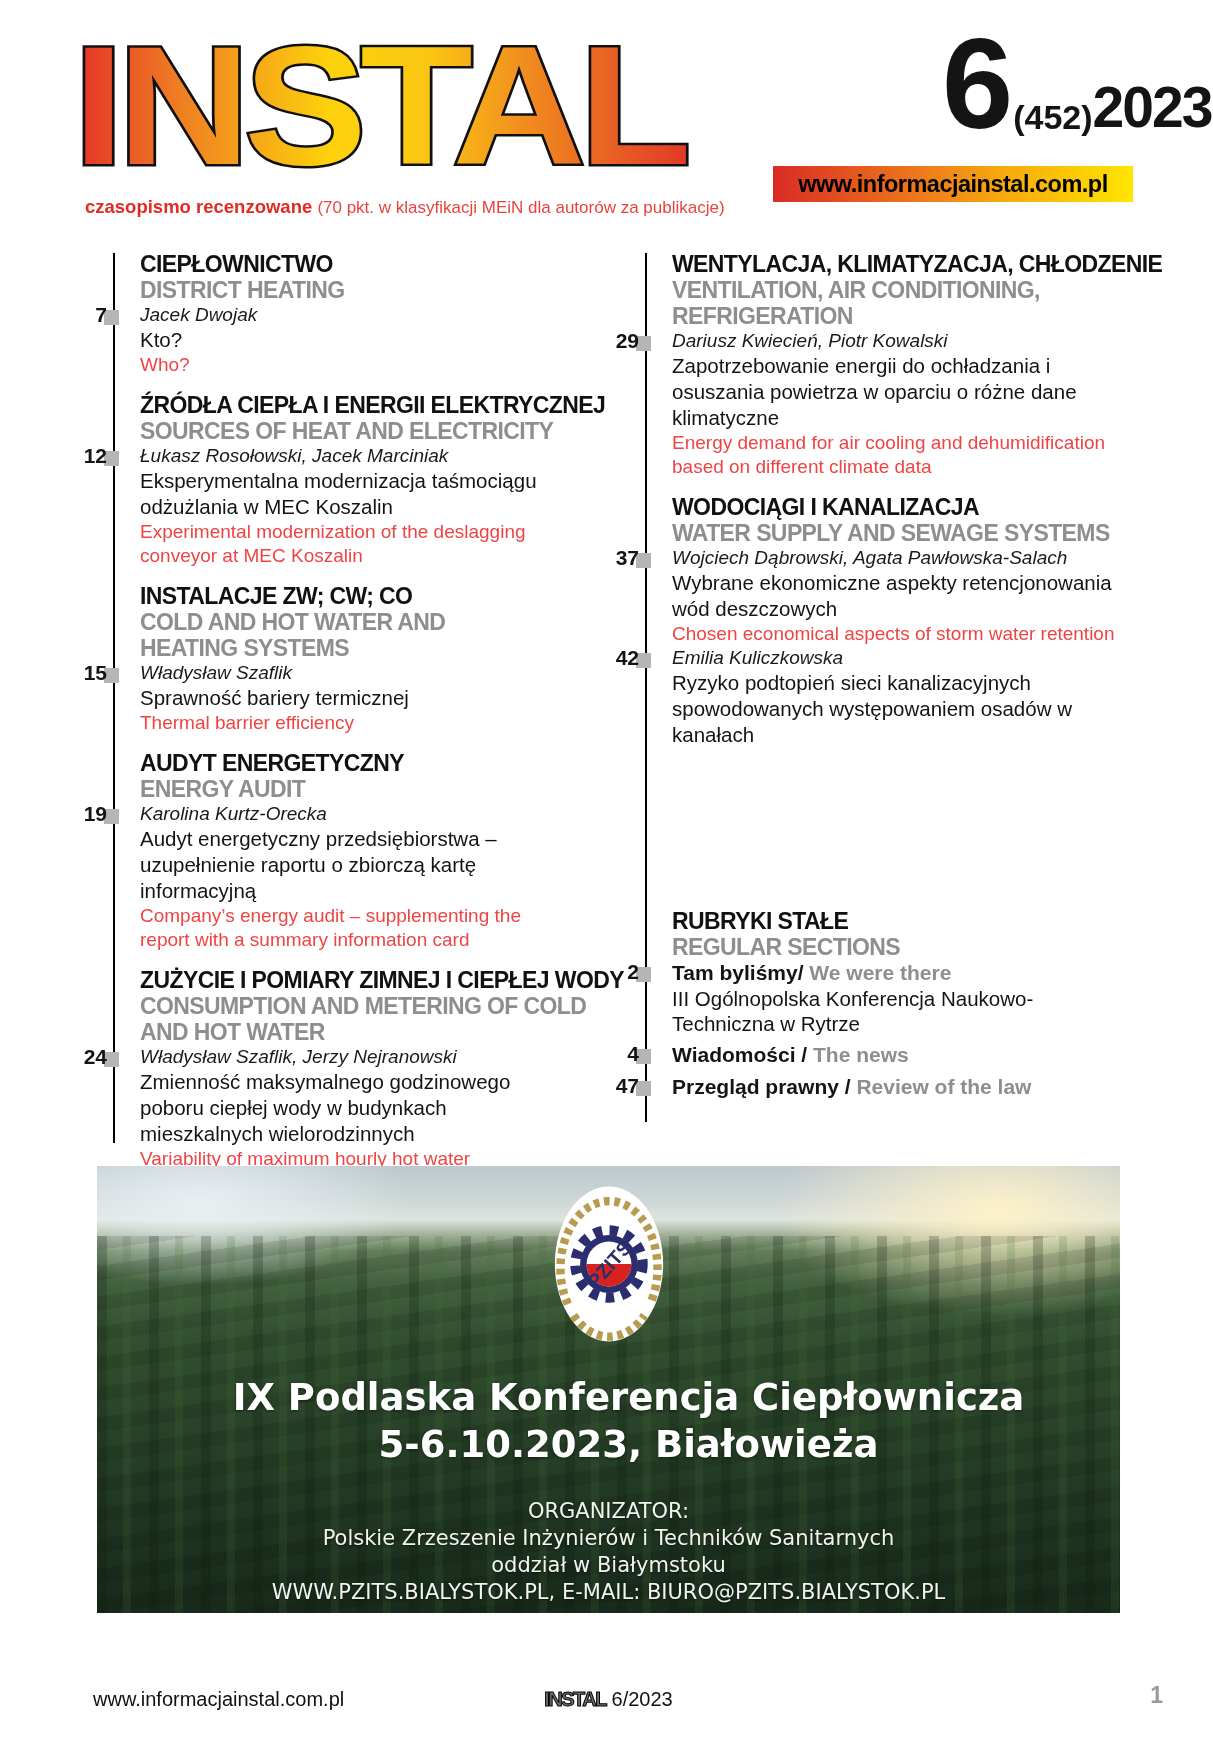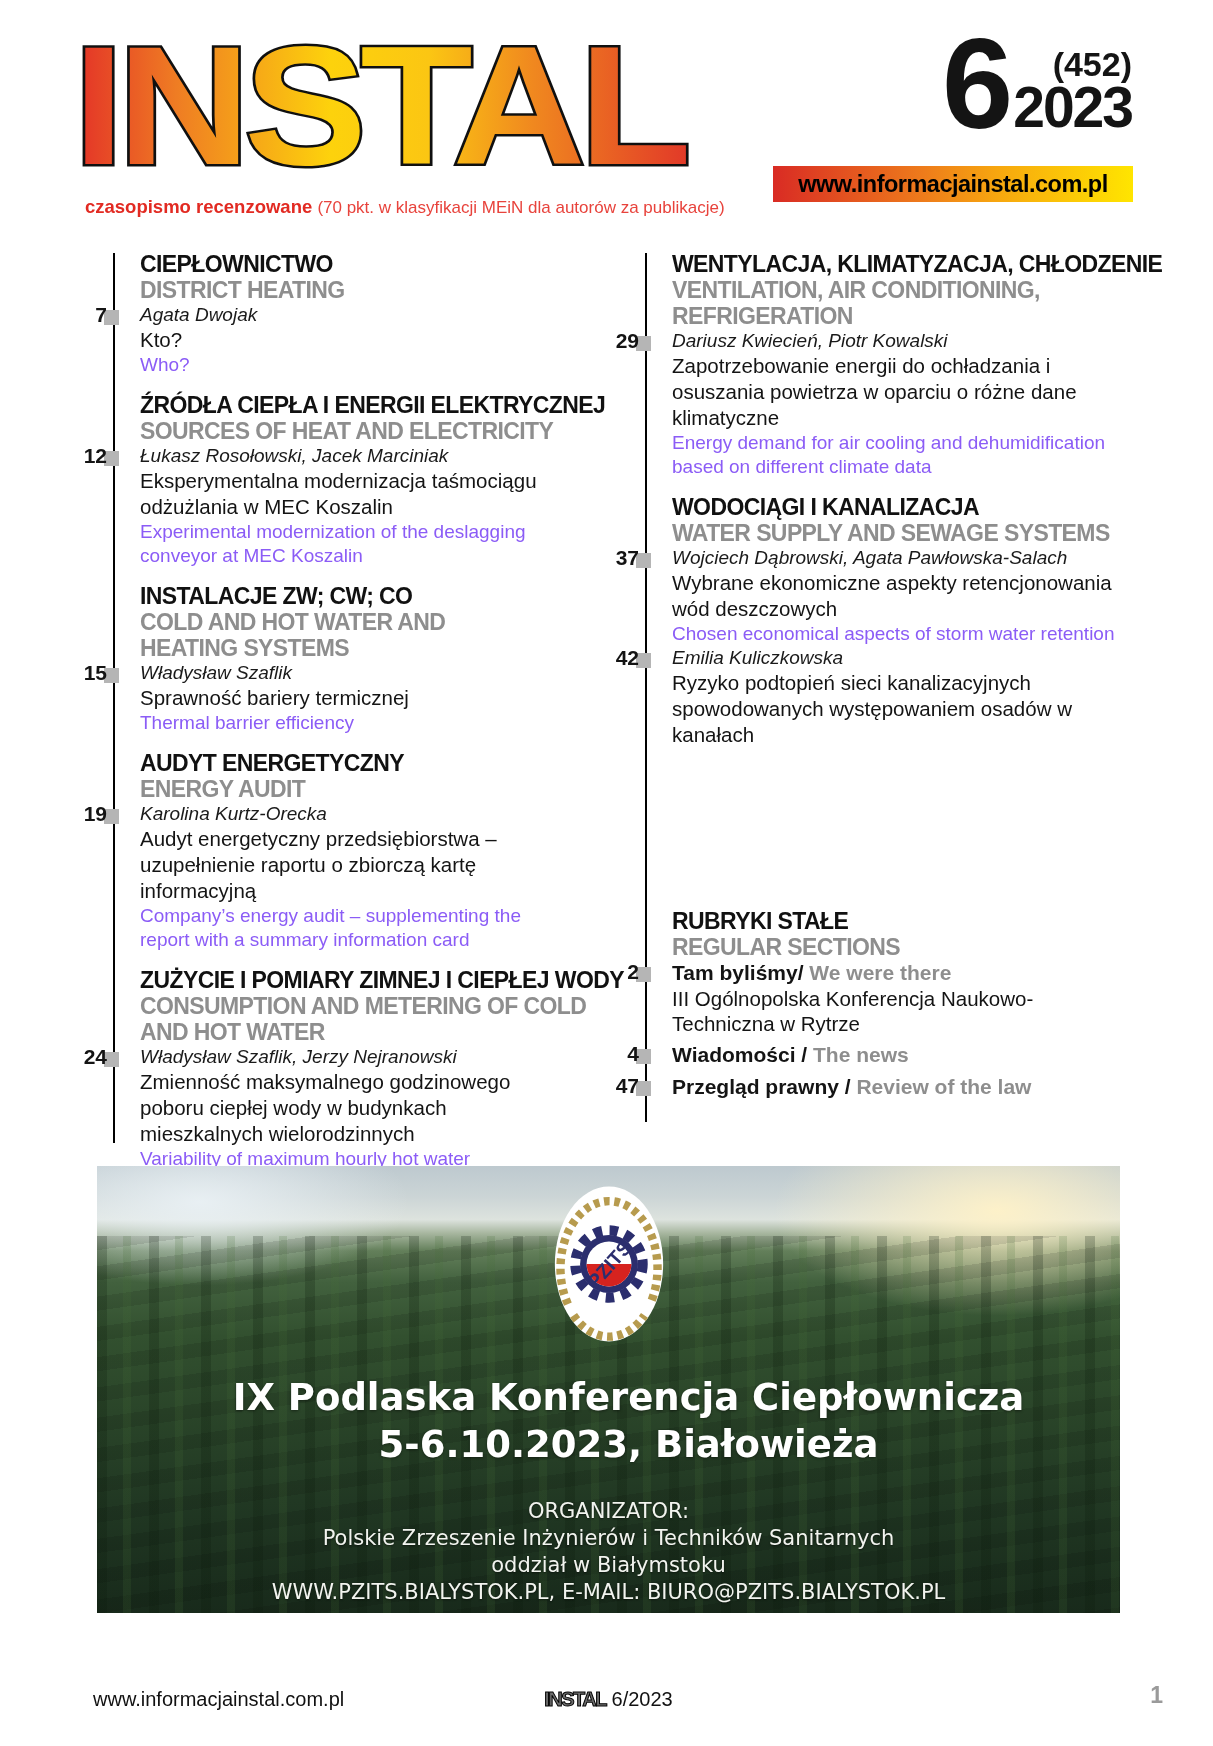--- a/index.html
+++ b/index.html
@@ -4,21 +4,21 @@
 <style>
   html,body{margin:0;padding:0;}
   body{
     width:1213px;height:1746px;position:relative;background:#fff;overflow:hidden;
     font-family:"Liberation Sans",sans-serif;color:#141414;
   }
   
   .logo-wrap{position:absolute;left:73px;top:24px;width:620px;height:165px;}
   .issue{position:absolute;left:942px;top:34px;display:flex;align-items:flex-end;gap:4px;}
   .issue .big6{font-size:128px;font-weight:700;line-height:.78;letter-spacing:-4px;}
-  .issue .stack{display:flex;flex-direction:column;align-items:flex-end;}
+  .issue .stack{display:flex;flex-direction:row;align-items:flex-end;}
   .issue .i452{font-size:34px;font-weight:700;line-height:1;}
   .issue .iyear{font-size:57px;font-weight:700;line-height:.92;letter-spacing:-2px;}
   .urlbar{
     position:absolute;left:773px;top:166px;width:360px;height:36px;
     background:linear-gradient(90deg,#d92b24 0%,#ee7c1b 42%,#f7a60f 62%,#ffe500 100%);
     color:#000;font-weight:700;font-size:23.5px;display:flex;align-items:center;justify-content:center;
     letter-spacing:-0.5px;
   }
   .review-note{position:absolute;left:85px;top:196px;font-size:18.5px;white-space:nowrap;}
   .review-note .rn-b{color:#e22a22;font-weight:700;}
@@ -35,21 +35,21 @@
   .gut{text-align:right;padding-right:6px;isolation:isolate;}
   .content{padding-left:27px;}
   .num{position:relative;display:inline-block;font-weight:700;font-size:21px;line-height:24px;z-index:2;}
   .num::after{content:"";position:absolute;right:-12px;top:7px;width:15px;height:15px;background:#b5b5b5;z-index:-1;}
   .h-pl,.h-en{font-size:23px;font-weight:700;line-height:26px;letter-spacing:-0.6px;}
   .h-pl{color:#111;}
   .h-en{color:#8e8e8e;}
   .fit{white-space:nowrap;transform-origin:left center;display:inline-block;}
   .authors{font-size:19px;font-style:italic;line-height:24px;color:#1a1a1a;}
   .t-pl{font-size:20.5px;line-height:26px;color:#141414;}
-  .t-en{font-size:19px;line-height:24px;color:#8b5cf6;}
+  .t-en{font-size:19px;line-height:24px;color:#ef4444;}
   .rub-sec{margin-top:160px;}
   .rub-line{font-size:21px;font-weight:700;line-height:26px;}
   .rub-en{color:#8e8e8e;}
   .rub-note{line-height:25px;}
   .rub-entry{margin-top:6px;}
   
   .banner{
     position:absolute;left:97px;top:1166px;width:1023px;height:447px;overflow:hidden;
     background:
       radial-gradient(ellipse 320px 150px at 88% 10%,rgba(255,242,200,.95),rgba(255,242,200,0) 70%),
@@ -115,21 +115,21 @@
     <div class="row">
         <div class="gut"></div>
         <div class="content">
       <div class="h-pl">CIEPŁOWNICTWO</div>
       <div class="h-en">DISTRICT HEATING</div>
     </div>
       </div>
     <div class="row">
       <div class="gut"><span class="num">7</span></div>
       <div class="content">
-        <div class="authors">Agata Dwojak</div>
+        <div class="authors">Jacek Dwojak</div>
         <div class="t-pl">Kto?</div>
         <div class="t-en">Who?</div>
       </div>
     </div>
   </div>
 
   <div class="sec">
     <div class="row">
         <div class="gut"></div>
         <div class="content">

